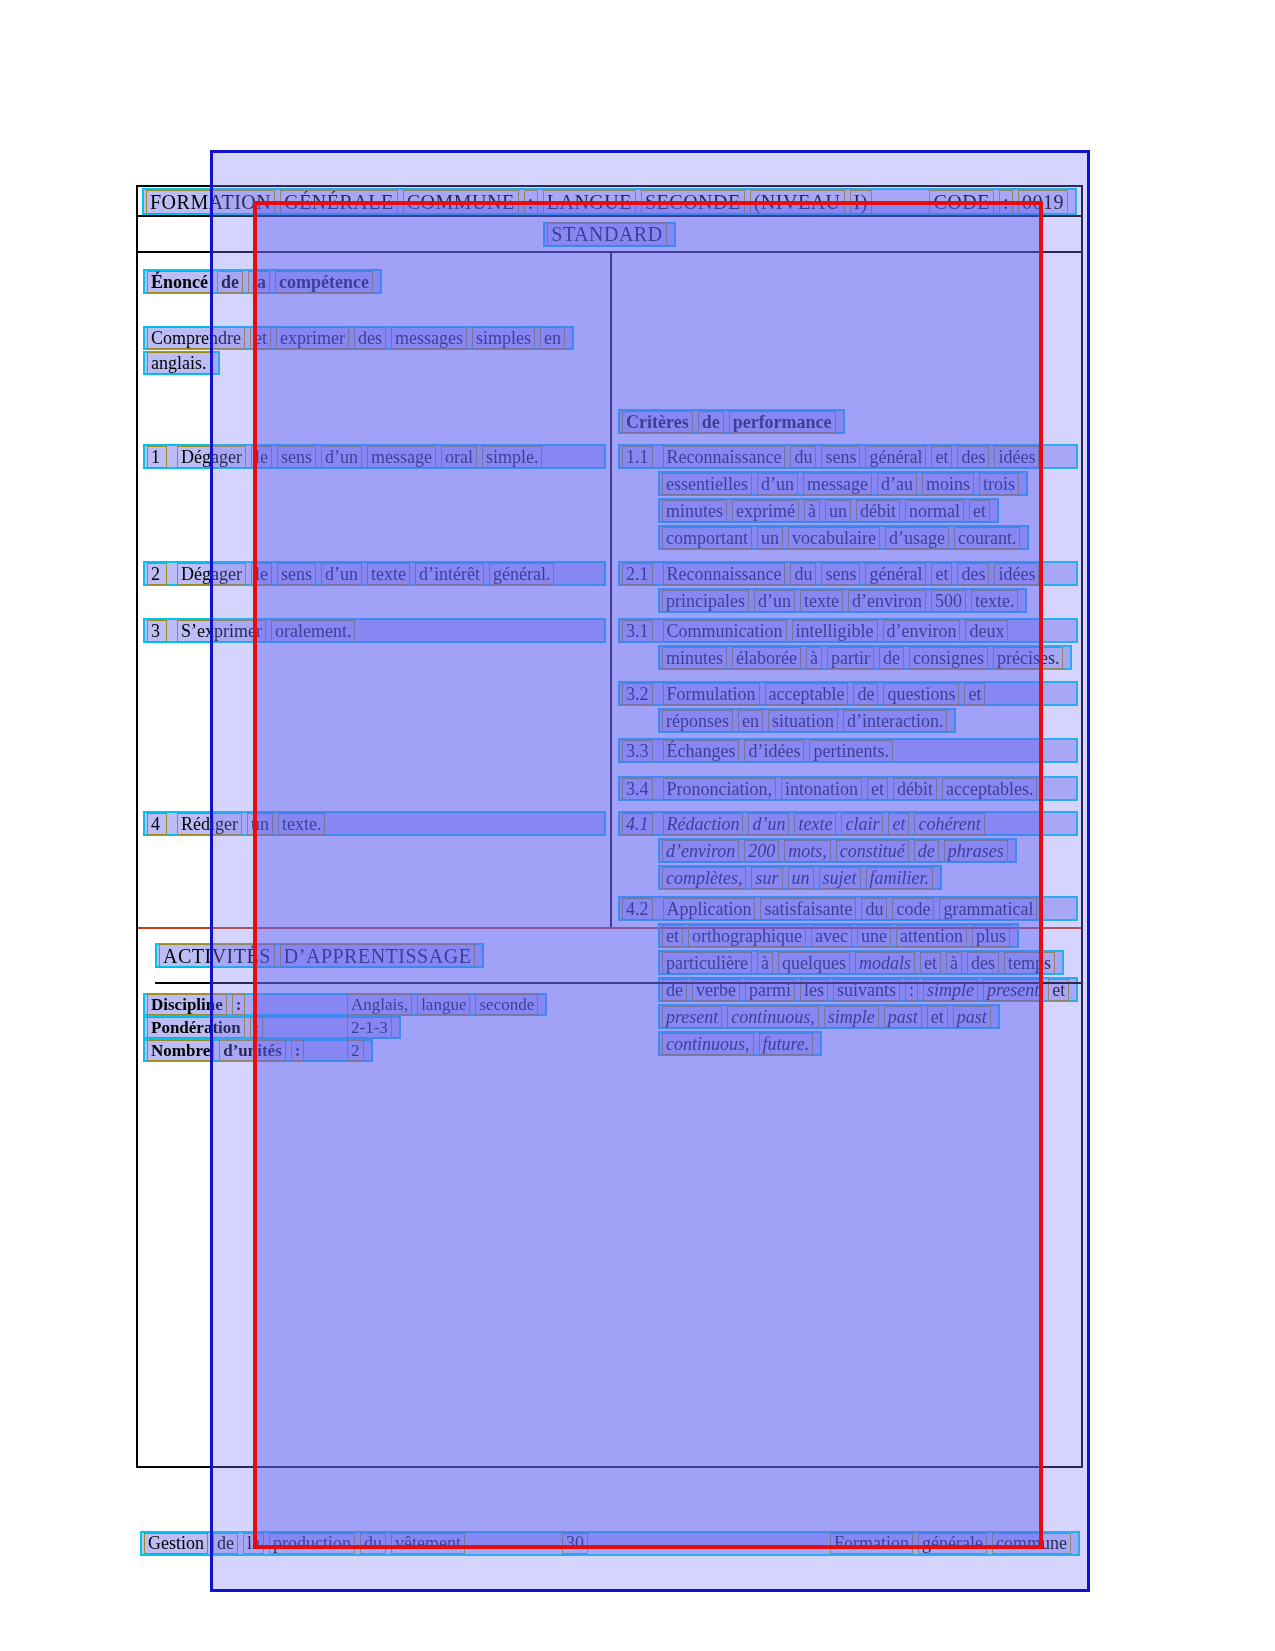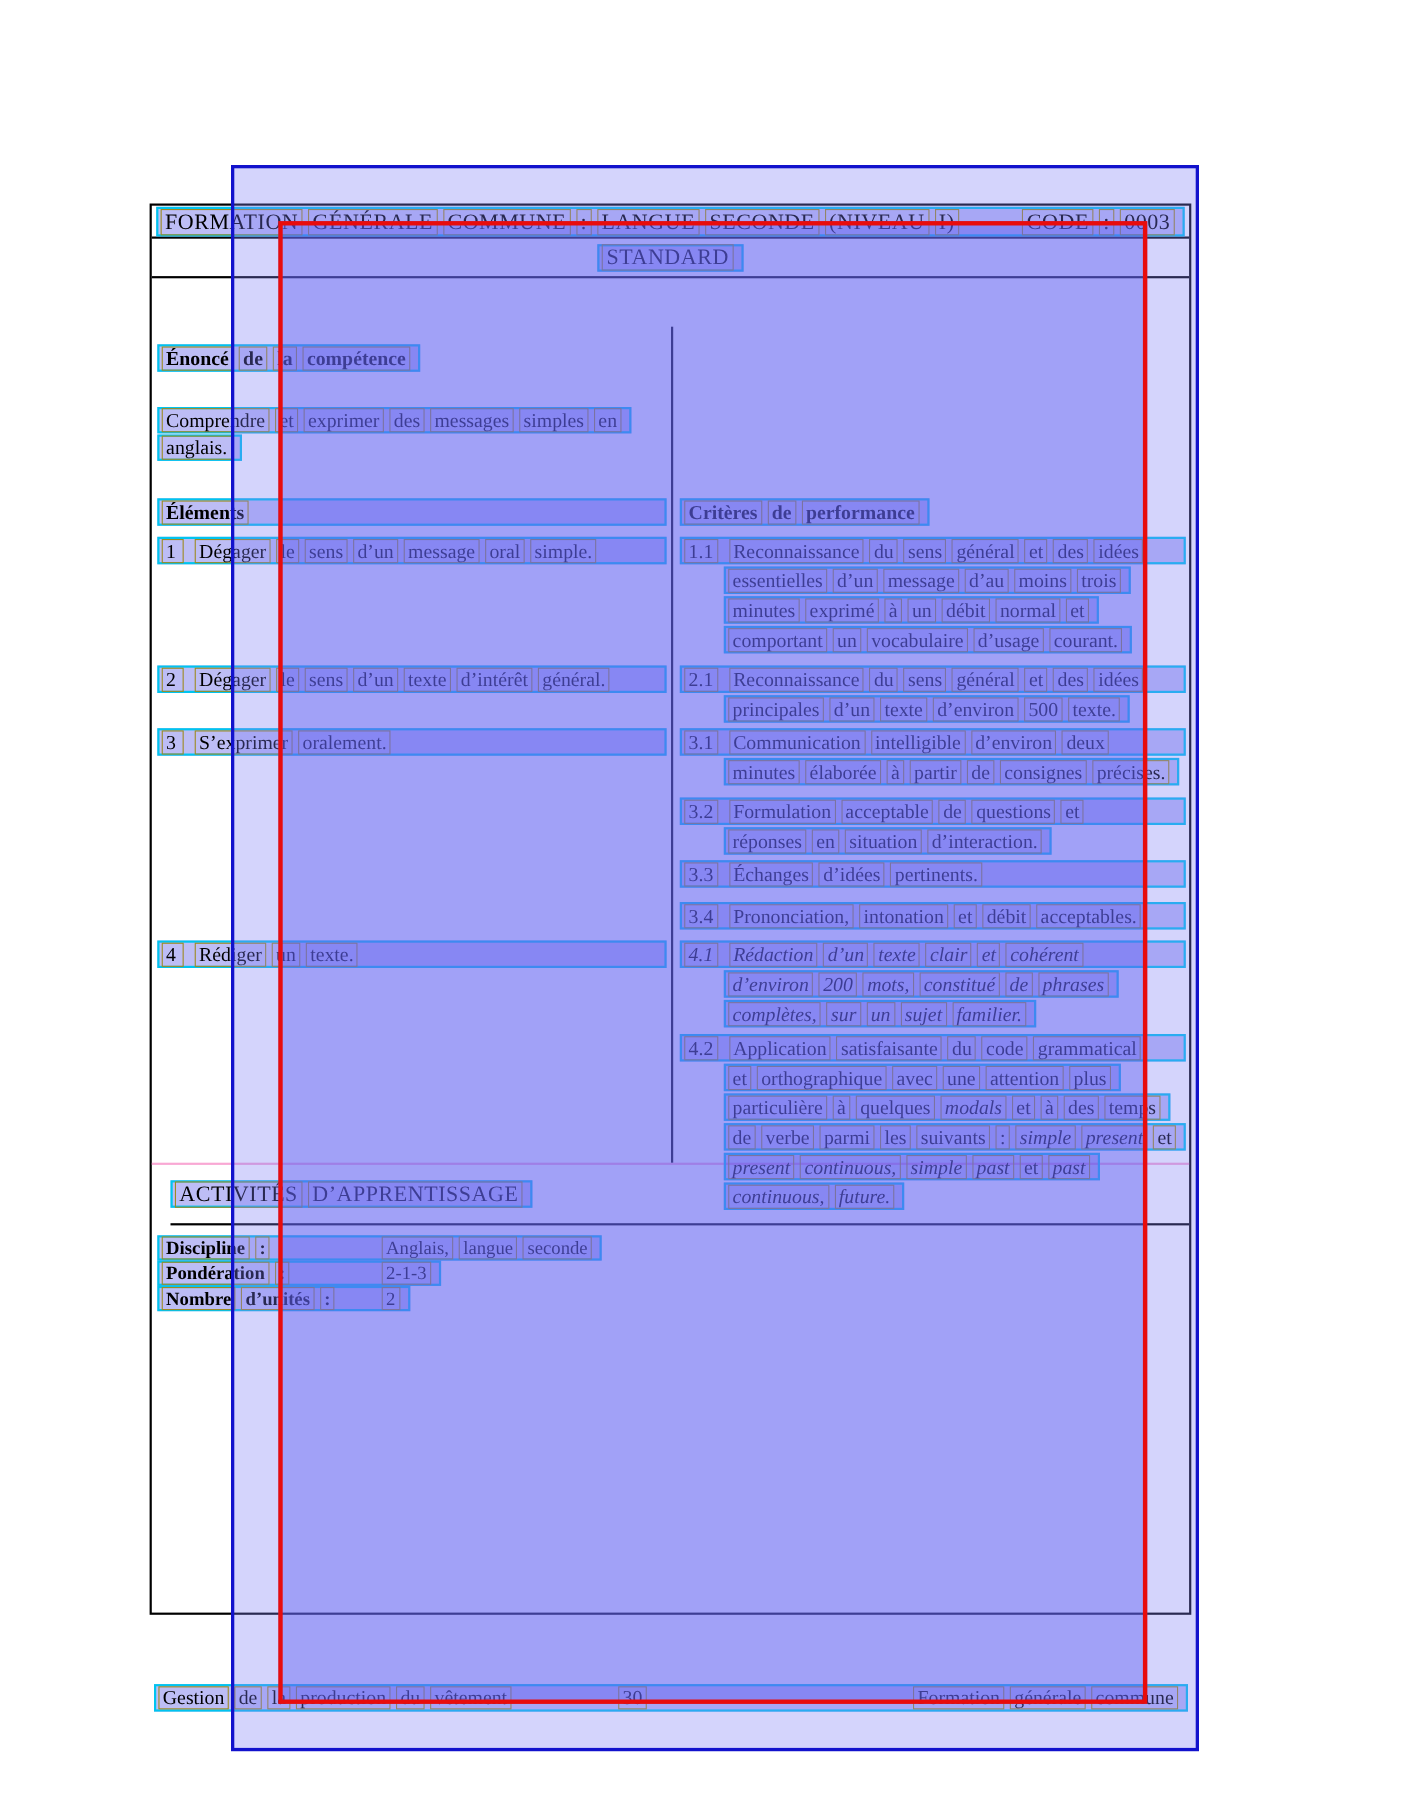--- a/index.html
+++ b/index.html
@@ -5,21 +5,21 @@
   html,body{margin:0;padding:0;background:#fff;}
   .page{position:relative;width:1275px;height:1651px;background:#ffffff;
         font-family:"Liberation Serif","DejaVu Serif",serif;color:#000;overflow:hidden;}
 
   
   .doc-table{position:absolute;left:136px;top:185px;width:947px;height:1283px;
              border:2px solid #000;box-sizing:border-box;}
   .t-row{position:relative;box-sizing:border-box;}
   .row-header{height:30px;border-bottom:2px solid #000;}
   .row-colhdr{height:36px;border-bottom:2px solid #000;display:flex;}
-  .row-main{height:762px;border-bottom:2px solid #f9a8d4;display:flex;margin-top:44px;}
+  .row-main{height:676px;border-bottom:2px solid #c2410c;display:flex;}
   .row-activities{height:55px;border-bottom:2px solid #000;margin-left:17px;}
   .row-info{height:352px;}
   .cell{position:relative;box-sizing:border-box;height:100%;}
   .cell-left{width:474px;border-right:2px solid #000;}
   .cell-right{flex:1;}
   .colhdr-left{width:474px;border-right:2px solid #000;display:flex;align-items:center;justify-content:center;}
   .colhdr-right{flex:1;display:flex;align-items:center;justify-content:center;}
 
   
   .line-box{display:flex;align-items:center;flex-wrap:nowrap;box-sizing:border-box;
@@ -90,21 +90,21 @@
             <span class="word">COMMUNE</span>
             <span class="word">:</span>
             <span class="word">LANGUE</span>
             <span class="word">SECONDE</span>
             <span class="word">(NIVEAU</span>
             <span class="word">I)</span>
           </span>
         <span class="wgroup">
             <span class="word">CODE</span>
             <span class="word">:</span>
-            <span class="word">0003</span>
+            <span class="word">0019</span>
           </span>
       </div>
     </div>
 
     <div class="t-row row-colhdr">
       <div class="colhdr-right">
         <span class="line-box fit standard-box caps">
             <span class="word">STANDARD</span>
           </span>
       </div>
@@ -127,25 +127,20 @@
                 <span class="word">exprimer</span>
                 <span class="word">des</span>
                 <span class="word">messages</span>
                 <span class="word">simples</span>
                 <span class="word">en</span>
               </div></div>
             <div class="enonce-row"><div class="line-box fit">
                 <span class="word">anglais.</span>
               </div></div>
           </div>
-        <div class="abs-block bold-words" style="top:156px">
-          <span class="line-box full">
-              <span class="word">Éléments</span>
-            </span>
-        </div>
         <div id="objectif-items">
             <div class="abs-block" style="top: 191px;">
               <div class="line-row">
                 <div class="line-box full">
                   <span class="word num">1</span>
                   <span class="word">Dégager</span>
                   <span class="word">le</span>
                   <span class="word">sens</span>
                   <span class="word">d’un</span>
                   <span class="word">message</span>

